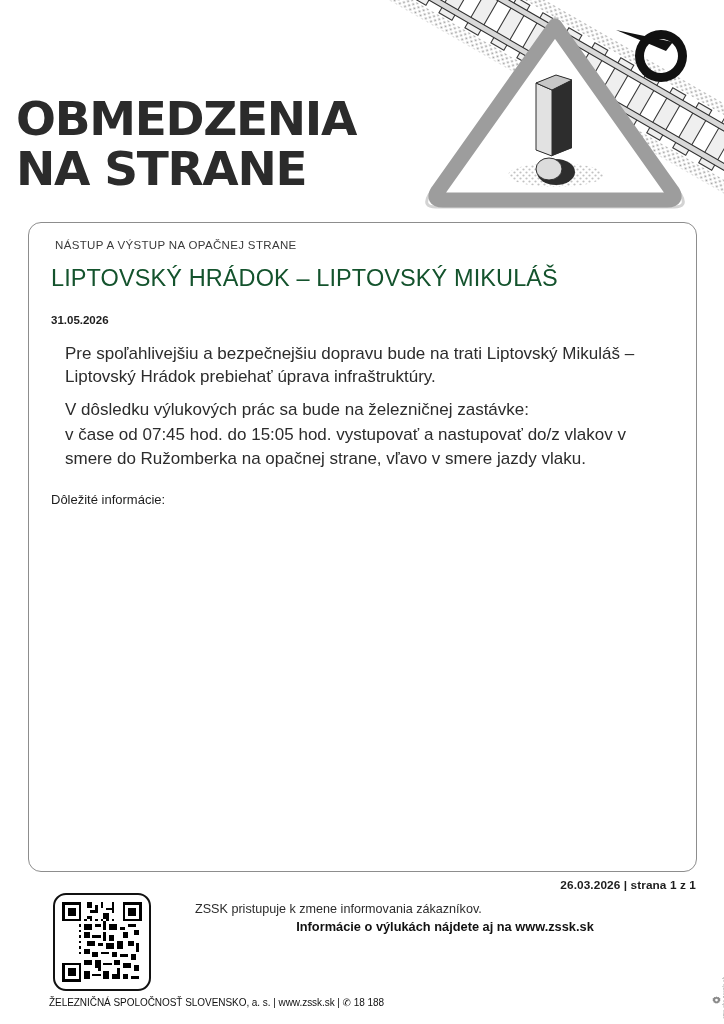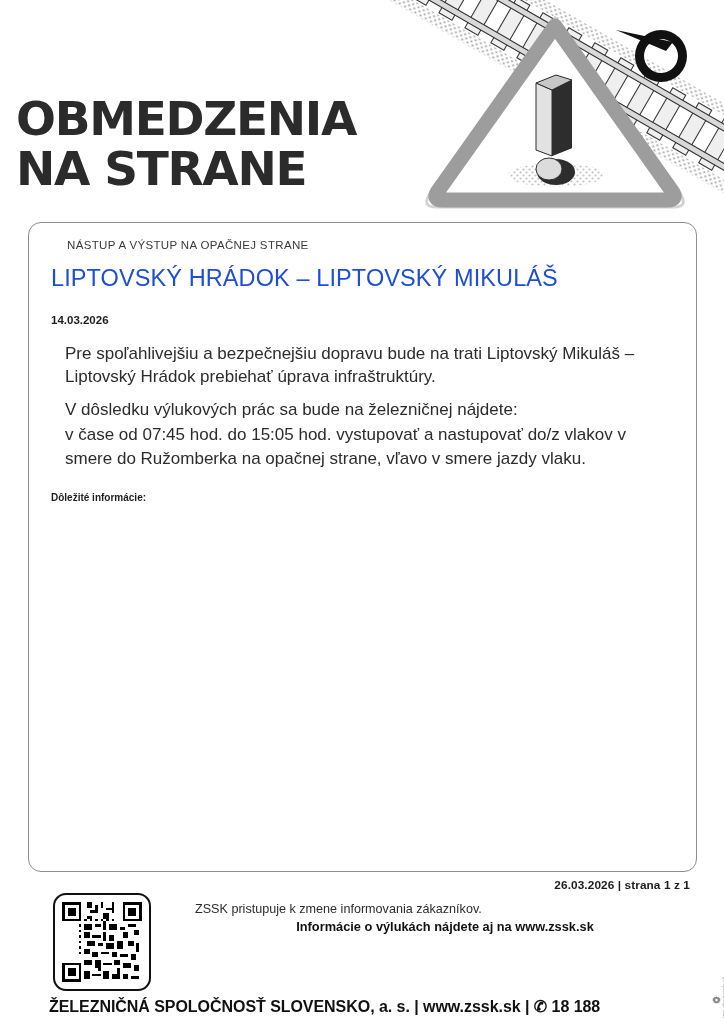--- a/index.html
+++ b/index.html
@@ -58,25 +58,25 @@
     box-sizing: border-box;
     border: 1px solid #8d8d8d;
     border-radius: 13px;
     background: #ffffff;
     padding: 16px 22px 16px 22px;
   }
   .kicker {
     font-size: 11.5px;
     letter-spacing: 0.35px;
     color: #3a3a3a;
-    margin: 0 0 14px 16px;
+    margin: 0 0 14px 4px;
   }
   .headline {
     font-size: 23.5px;
-    color: #1d4ed8;
+    color: #14532d;
     letter-spacing: 0.1px;
     margin: 0 0 22px 0;
     font-weight: 400;
     white-space: nowrap;
   }
   .date-line {
     font-size: 11.5px;
     font-weight: 700;
     color: #1d1d1d;
     margin: 0 0 16px 0;
@@ -105,30 +105,30 @@
     content: "\2022";
     position: absolute;
     left: 60px;
     top: -1px;
     font-size: 13px;
     color: #2c2c2c;
   }
   ul.bullets.wide li { padding-left: 100px; }
 
   .section-title {
-    font-size: 10px;
-    font-weight: 700;
+    font-size: 13px;
+    font-weight: 400;
     color: #1d1d1d;
     margin: 22px 0 14px 0;
   }
 
   
   .page-meta {
     position: absolute;
-    right: 34px;
+    right: 28px;
     top: 878px;
     font-size: 11.8px;
     font-weight: 700;
     color: #1d1d1d;
     letter-spacing: 0.1px;
   }
 
   
   .qr-box {
     position: absolute;
@@ -165,22 +165,22 @@
     font-weight: 700;
     color: #111;
     margin: 0;
     text-align: center;
   }
 
   .company-line {
     position: absolute;
     left: 49px;
     top: 997px;
-    font-size: 16px;
-    font-weight: 700;
+    font-size: 10px;
+    font-weight: 400;
     color: #111;
     letter-spacing: -0.05px;
     white-space: nowrap;
   }
 
   .side-credit {
     position: absolute;
     right: 2px;
     top: 935px;
     transform-origin: right top;
@@ -294,24 +294,24 @@
   </svg>
 
   <div class="title-block">
     <span class="title-line">OBMEDZENIA</span>
     <span class="title-line second">NA STRANE</span>
   </div>
 
   <div class="content-card">
     <p class="kicker">NÁSTUP A VÝSTUP NA OPAČNEJ STRANE</p>
     <h1 class="headline">LIPTOVSKÝ HRÁDOK – LIPTOVSKÝ MIKULÁŠ</h1>
-    <p class="date-line">14.03.2026</p>
+    <p class="date-line">31.05.2026</p>
 
     <p class="para">Pre spoľahlivejšiu a bezpečnejšiu dopravu bude na trati Liptovský Mikuláš – Liptovský Hrádok prebiehať úprava infraštruktúry.</p>
-    <p class="para gap-top">V dôsledku výlukových prác sa bude na železničnej nájdete:</p>
+    <p class="para gap-top">V dôsledku výlukových prác sa bude na železničnej zastávke:</p>
 
 
     <p class="para">v čase od 07:45 hod. do 15:05 hod. vystupovať a nastupovať do/z vlakov v smere do Ružomberka na opačnej strane, vľavo v smere jazdy vlaku.</p>
 
     <p class="section-title">Dôležité informácie:</p>
 
   </div>
 
   <div class="page-meta">26.03.2026 | strana 1 z 1</div>
 

